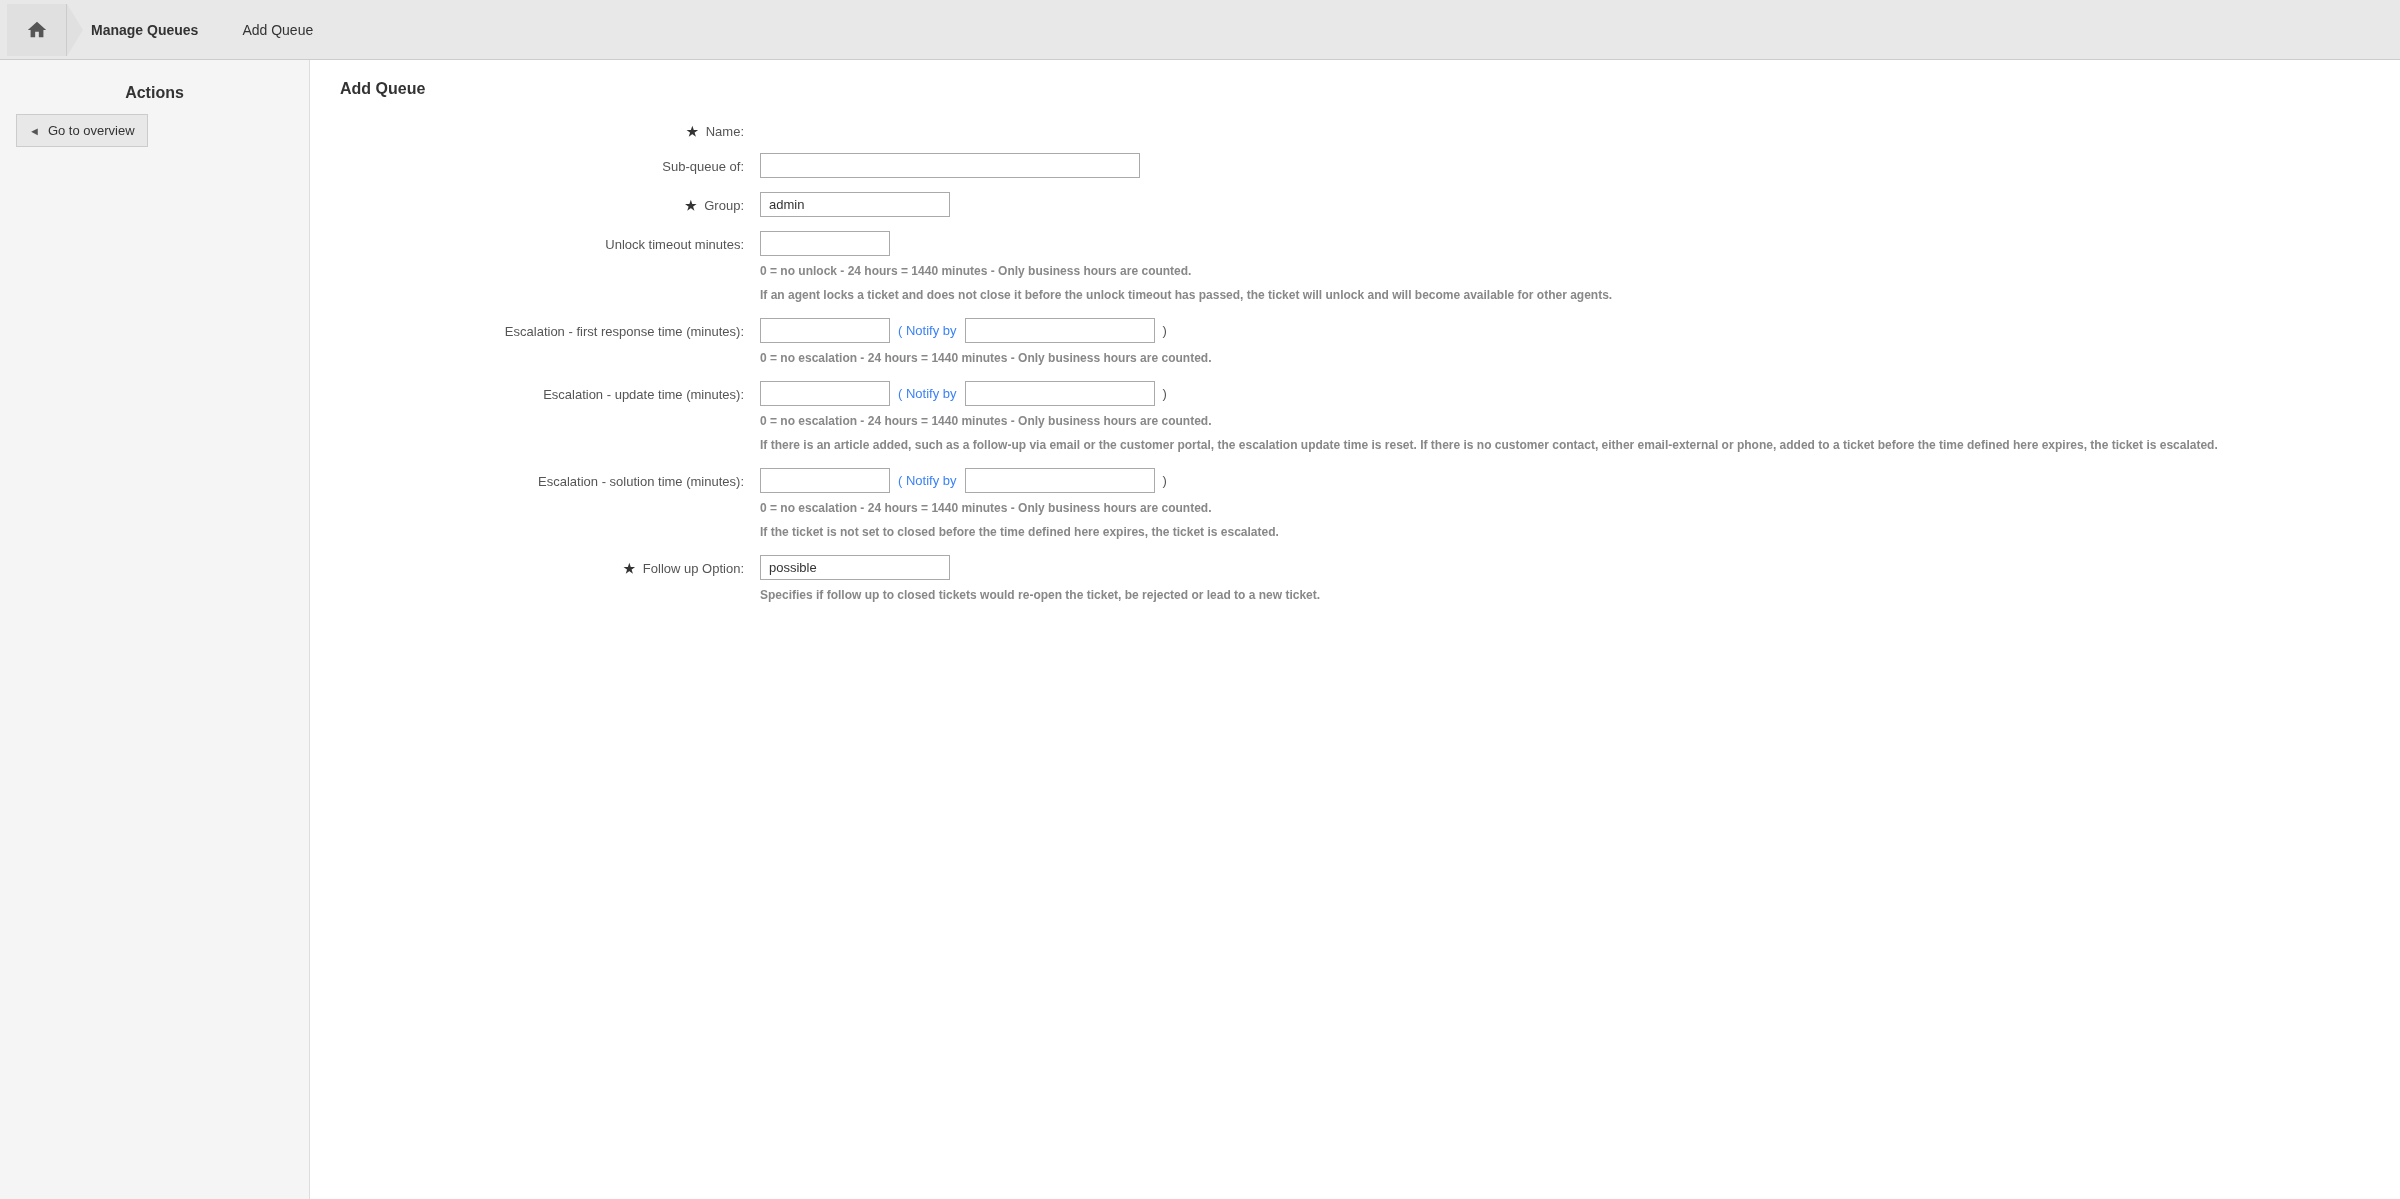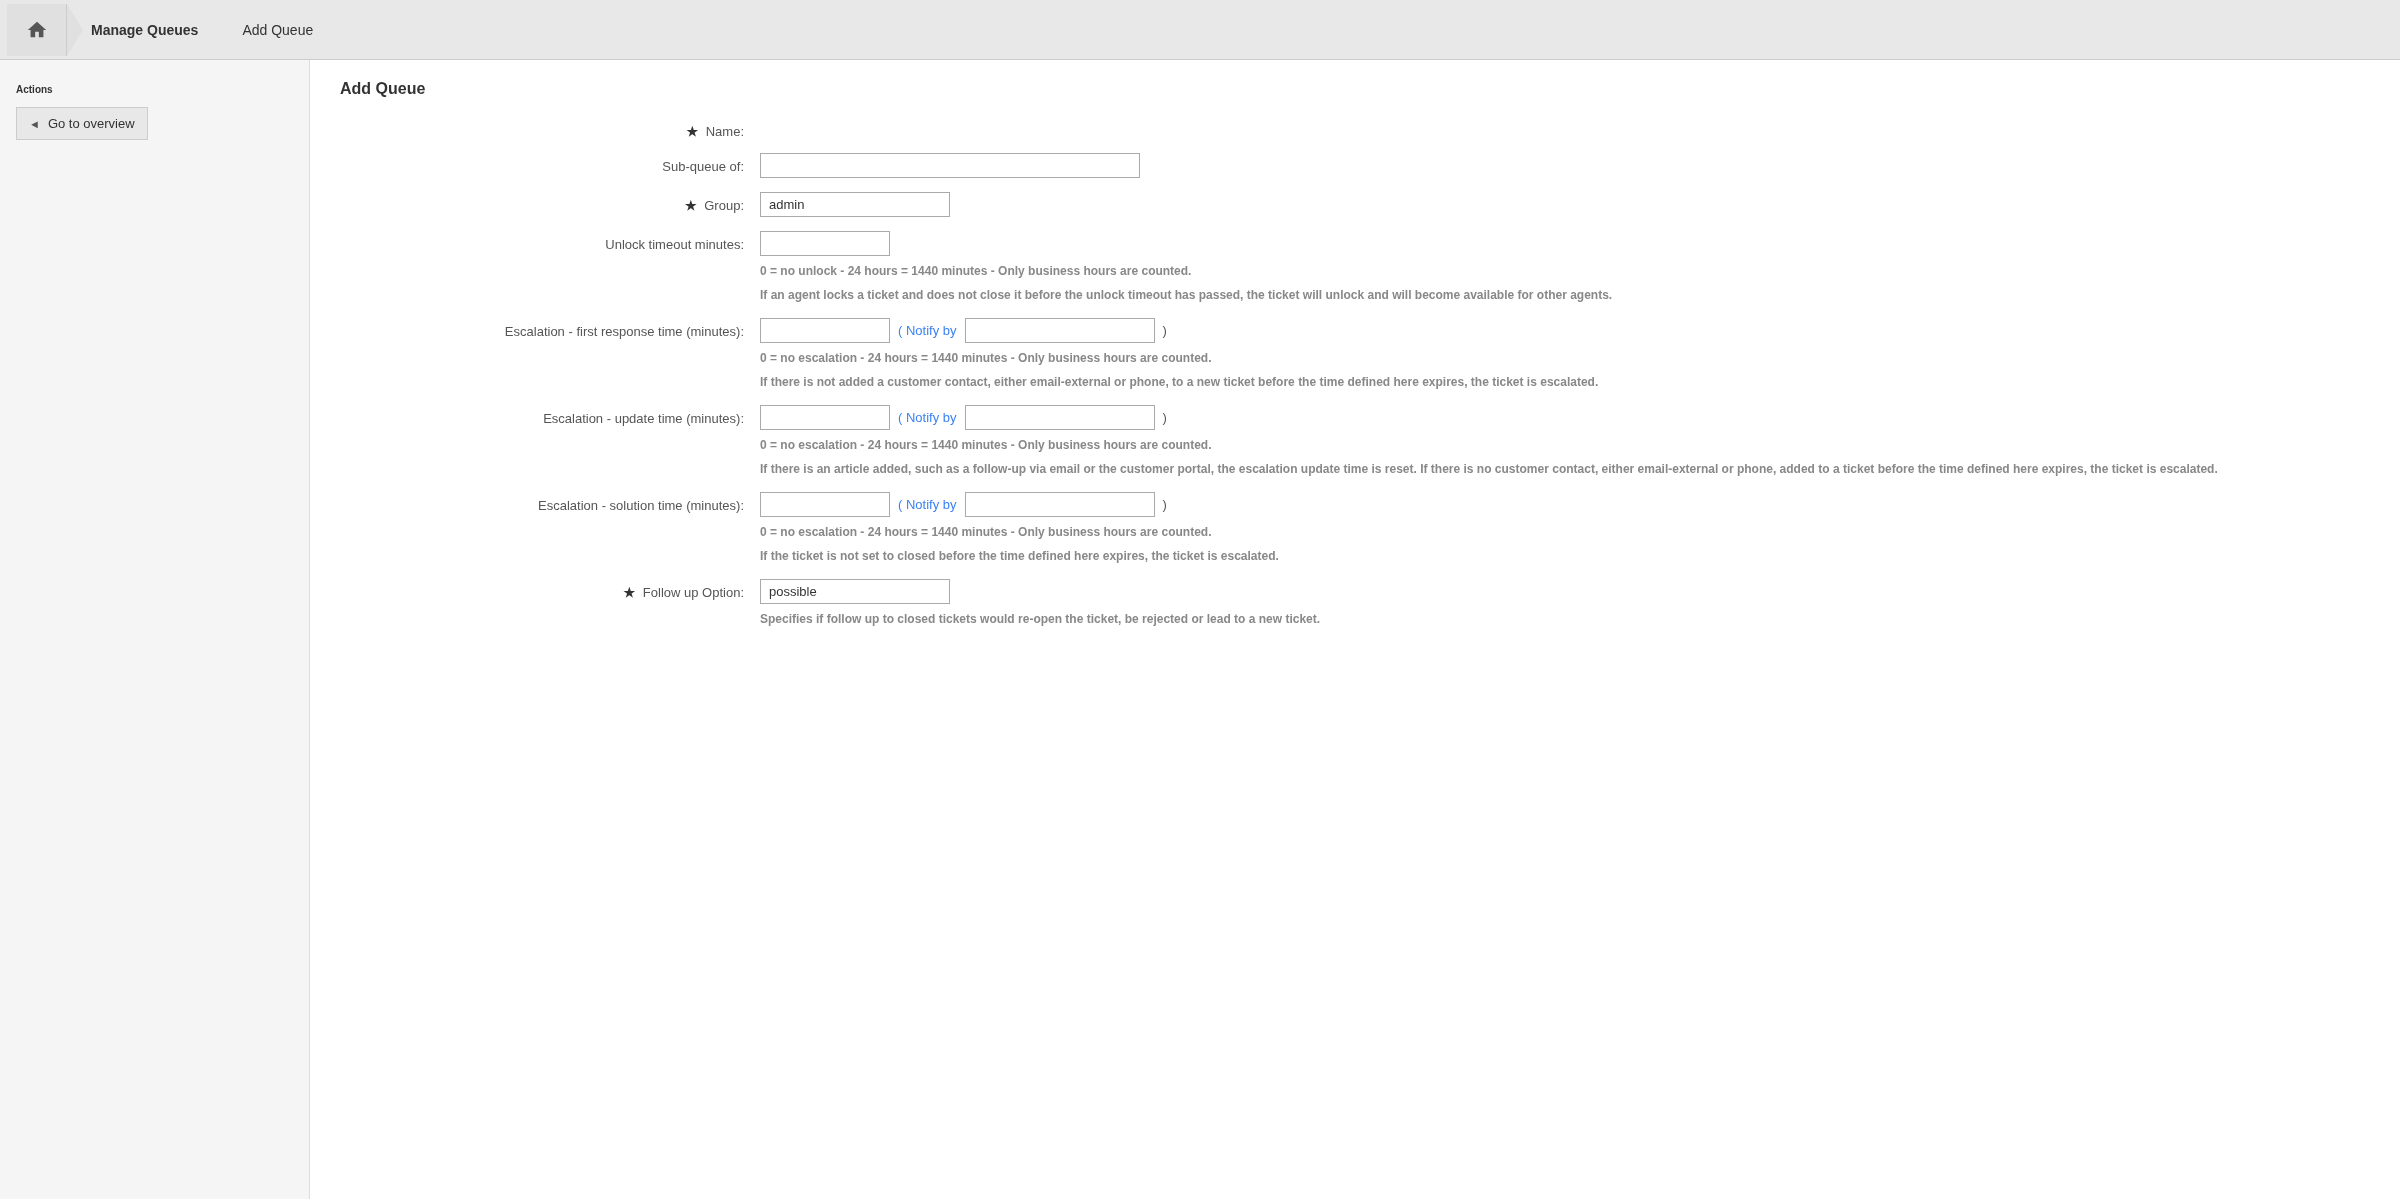--- a/index.html
+++ b/index.html
@@ -66,24 +66,25 @@
 
     
     .sidebar {
       width: 310px;
       min-width: 310px;
       background: #f5f5f5;
       border-right: 1px solid #ddd;
       padding: 16px 0;
     }
     .sidebar-title {
-      font-size: 10px;
+      font-size: 16px;
       font-weight: bold;
       padding: 8px 16px 12px 16px;
       color: #333;
+      text-align: center;
     }
     .sidebar-btn {
       display: flex;
       align-items: center;
       margin: 0 16px;
       padding: 8px 12px;
       background: #e8e8e8;
       border: 1px solid #ccc;
       cursor: pointer;
       font-size: 13px;
@@ -243,21 +244,20 @@
         <span>Escalation - first response time (minutes):</span>
       </div>
       <div class="form-control-area">
         <div class="form-inline">
           <input type="text" class="input-escalation" style="">
           <span class="notify-label">( Notify by</span>
           <input type="text" class="input-notify" style="">
           <span class="notify-paren">)</span>
         </div>
         <div class="help-text">0 = no escalation - 24 hours = 1440 minutes - Only business hours are counted.</div>
-        <div class="help-text">If there is not added a customer contact, either email-external or phone, to a new ticket before the time defined here expires, the ticket is escalated.</div>
       </div>
     </div>
 
     <div class="form-row">
       <div class="form-label">
         <span>Escalation - update time (minutes):</span>
       </div>
       <div class="form-control-area">
         <div class="form-inline">
           <input type="text" class="input-escalation" style="">

